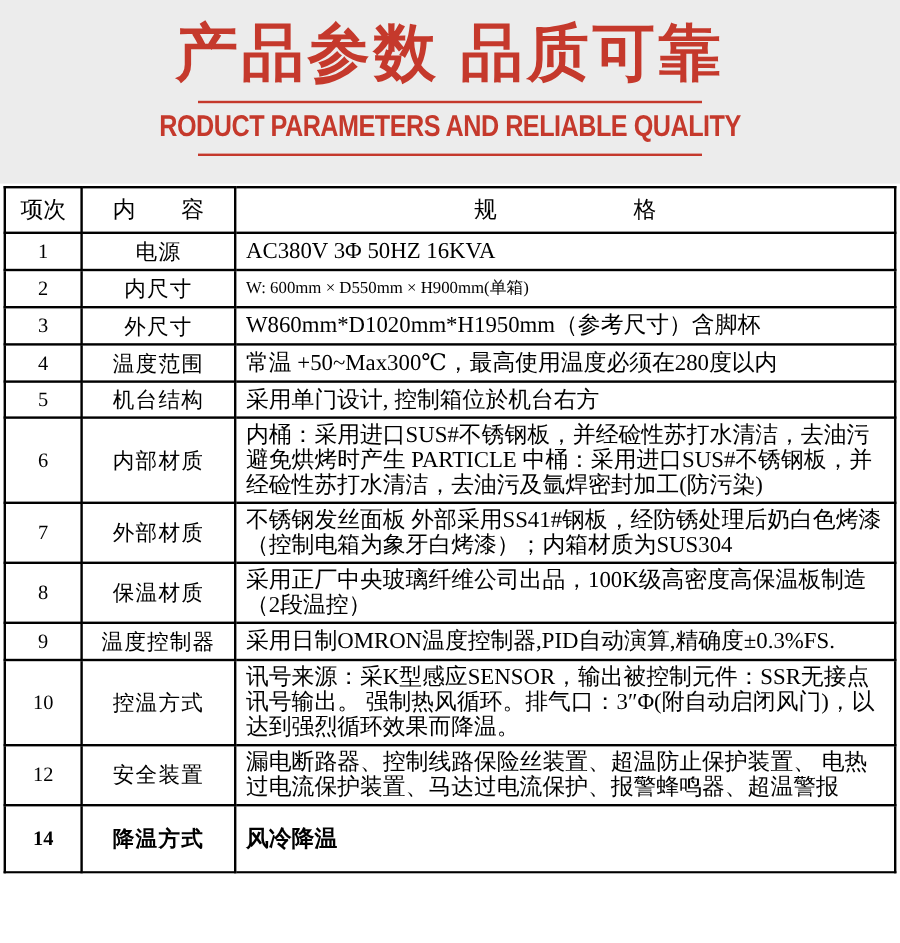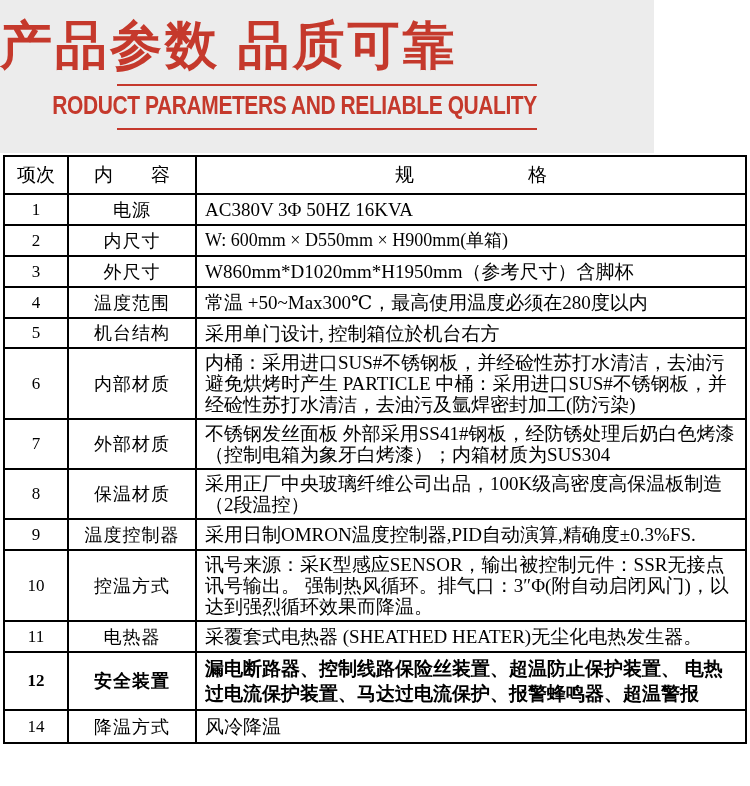--- a/index.html
+++ b/index.html
@@ -7,23 +7,24 @@
   html, body { margin: 0; padding: 0; }
   body {
     width: 750px;
     background: #fff;
     font-family: "Liberation Sans", "DejaVu Sans", sans-serif;
     color: #000;
   }
 
   
   .banner {
-    width: 654px;
+    width: 750px;
     height: 153px;
     background: var(--banner-bg);
+    text-align: center;
     padding-top: 16px;
   }
   .banner .title {
     margin: 0;
     color: var(--accent);
     font-size: 52px;
     line-height: 58px;
     font-weight: bold;
     letter-spacing: 3px;
     font-family: "Liberation Sans", "DejaVu Sans", sans-serif;
@@ -82,21 +83,21 @@
     margin-left: 19px;
   }
   .spec-table td.spec {
     text-align: left;
     font-size: 19px;
     line-height: 21px;
     padding: 3px 8px;
   }
   
   #tbody tr { height: 31px; }
-  #tbody tr:nth-child(2) td.spec { font-size: 18px; }      
+  #tbody tr:nth-child(2) td.spec { font-size: 14px; }      
   #tbody tr:nth-child(5)  { height: 27px; }
   #tbody tr:nth-child(6)  { height: 68px; }
   #tbody tr:nth-child(7)  { height: 48px; }
   #tbody tr:nth-child(8)  { height: 25px; }
   #tbody tr:nth-child(10) { height: 44px; }
   #tbody tr:nth-child(12) { height: 56px; font-weight: bold; }
   #tbody tr:nth-child(12) td.spec { line-height: 25px; }
   #tbody tr:nth-child(13) { height: 33px; }
   #tbody tr:nth-child(15) { height: 62px; }
   #tbody tr:nth-child(15) td.spec { line-height: 26px; }
@@ -180,25 +181,20 @@
     <td class="label">温度控制器</td>
     <td class="spec">采用日制OMRON温度控制器,PID自动演算,精确度±0.3%FS.</td>
   </tr>
 
   <tr>
     <td class="no">10</td>
     <td class="label">控温方式</td>
     <td class="spec">讯号来源：采K型感应SENSOR，输出被控制元件：SSR无接点讯号输出。 强制热风循环。排气口：3″Φ(附自动启闭风门)，以达到强烈循环效果而降温。</td>
   </tr>
 
-  <tr>
-    <td class="no">11</td>
-    <td class="label">电热器</td>
-    <td class="spec">采覆套式电热器 (SHEATHED HEATER)无尘化电热发生器。</td>
-  </tr>
 
   <tr>
     <td class="no">12</td>
     <td class="label">安全装置</td>
     <td class="spec">漏电断路器、控制线路保险丝装置、超温防止保护装置、 电热过电流保护装置、马达过电流保护、报警蜂鸣器、超温警报</td>
   </tr>
 
 
   <tr>
     <td class="no">14</td>

